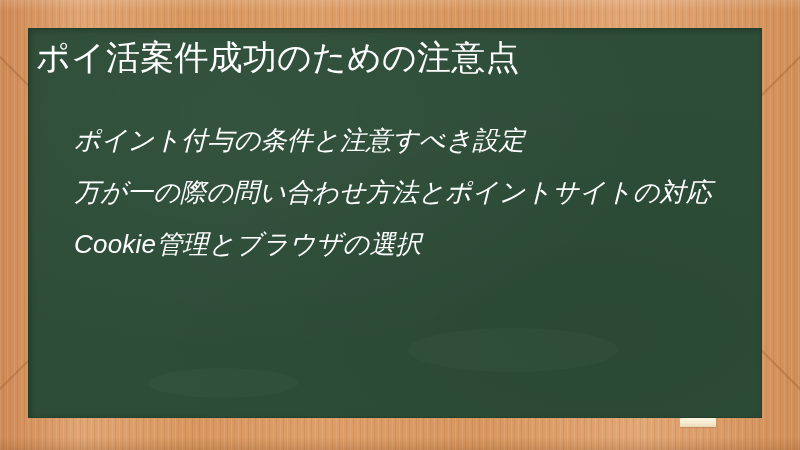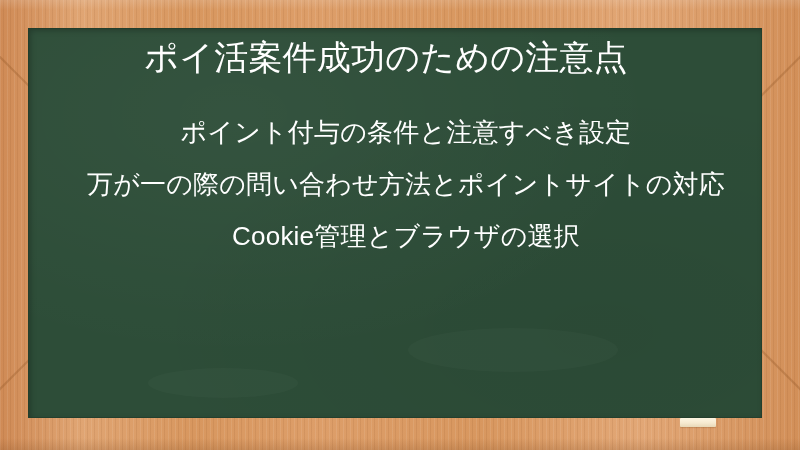--- a/index.html
+++ b/index.html
@@ -84,21 +84,20 @@
     box-sizing: border-box;
     background:
       radial-gradient(ellipse at 28% 22%, rgba(255,255,255,0.035) 0%, rgba(255,255,255,0) 58%),
       radial-gradient(ellipse at 78% 78%, rgba(0,0,0,0.05) 0%, rgba(0,0,0,0) 60%),
       #2d4d38;
     box-shadow:
       inset 0 0 0 1px rgba(36,62,44,0.9),
       inset 2px 2px 6px rgba(0,0,0,0.28);
     padding: 0;
     overflow: hidden;
-    text-align: center;
   }
 
   
   .dust {
     position: absolute;
     border-radius: 50%;
     background: rgba(255,255,255,0.022);
     pointer-events: none;
   }
   .dust.d1 { left: 380px; top: 300px; width: 210px; height: 44px; }
@@ -116,23 +115,24 @@
     letter-spacing: 0.2px;
     font-weight: 400;
     white-space: nowrap;
   }
 
   .bullet-list {
     position: absolute;
     left: 30px;
     top: 76px;
     width: 680px;
-    margin: 8px;
+    margin: 16px;
     padding: 0;
     list-style: none;
+    font-style: italic;
   }
   .bullet-item {
     color: #ffffff;
     font-size: 26px;
     line-height: 40px;
     font-weight: 400;
     letter-spacing: 0.2px;
     margin: 0 0 12px 0;
   }
   .bullet-item:last-child { margin-bottom: 0; }

